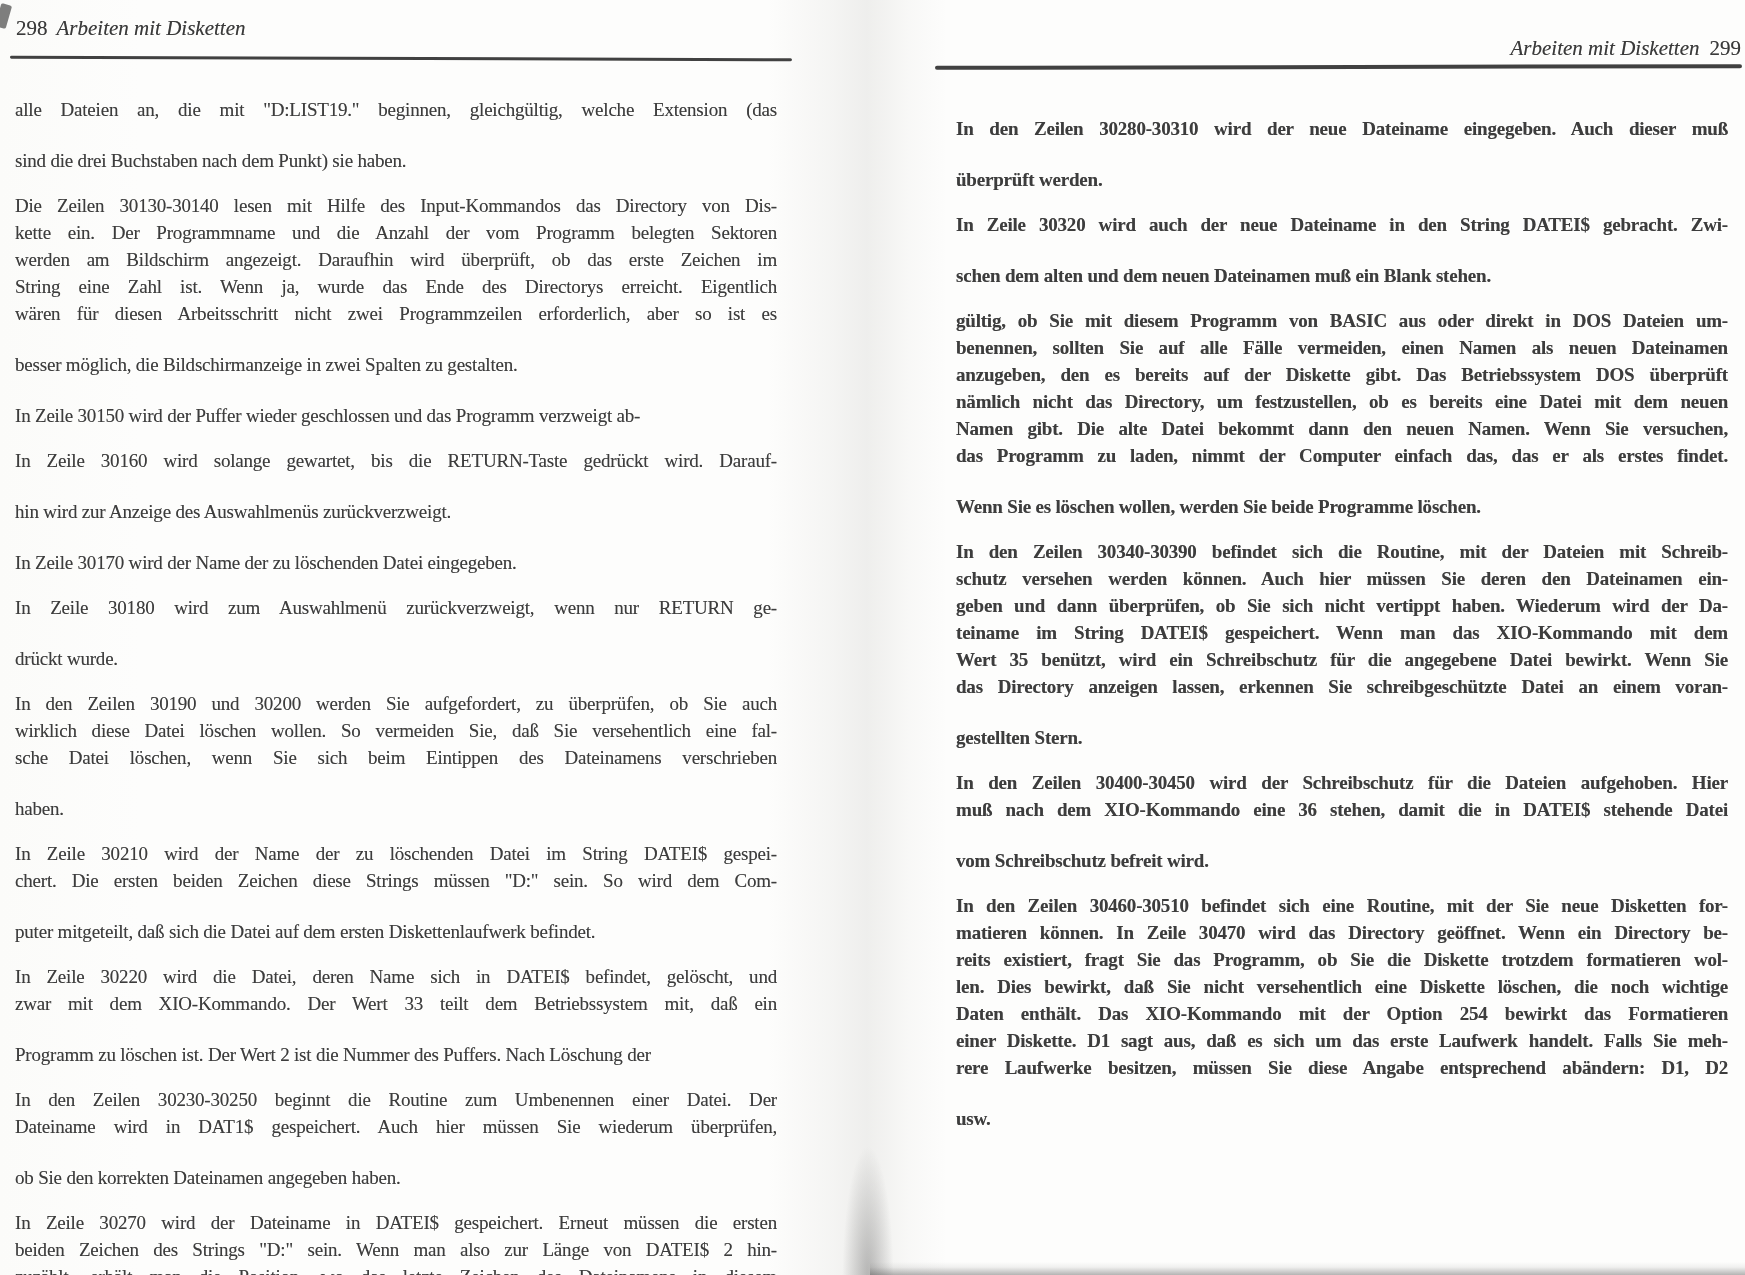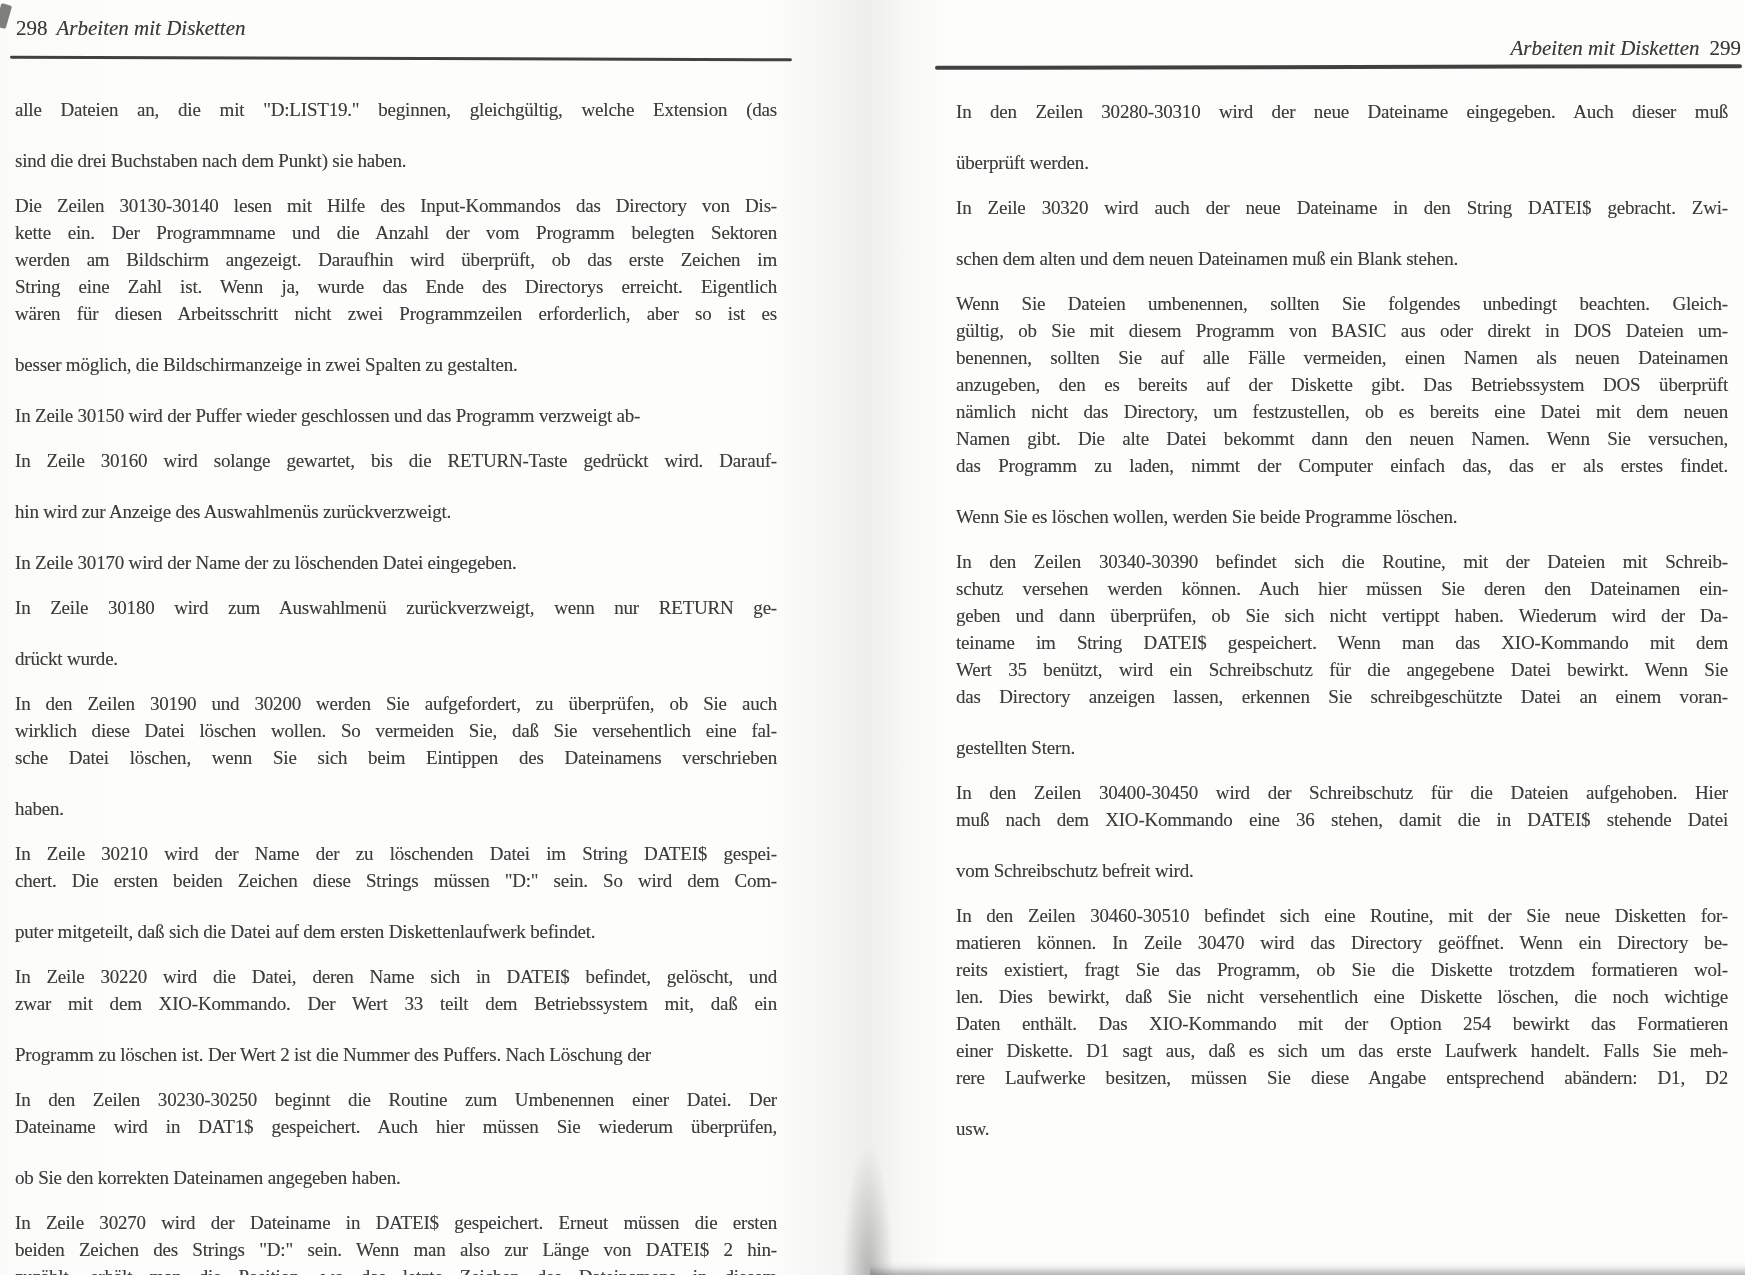--- a/index.html
+++ b/index.html
@@ -45,21 +45,21 @@
   
   .page-body {
     position: absolute;
     font-size: 19px;
     line-height: 27px;
     letter-spacing: -0.2px;
     color: #3d3d3d;
     text-shadow: 0 0 0.6px rgba(80,80,80,0.5);
   }
   .body-left  { left: 15px;  top: 96px;  width: 762px; }
-  .body-right { left: 956px; top: 98px;  width: 772px; }
+  .body-right { left: 956px; top: 115px;  width: 772px; font-weight: bold; }
 
   .para + .para { margin-top: 18px; }
   .pline {
     text-align: justify;
     text-align-last: justify;
   }
   .pline:last-child {
     text-align-last: left;
     margin-top: 24px;
   }
@@ -179,21 +179,20 @@
   <div class="page-body body-right">
       <div class="para">
         <div class="pline">In den Zeilen 30280-30310 wird der neue Dateiname eingegeben. Auch dieser muß</div>
         <div class="pline">überprüft werden.</div>
       </div>
       <div class="para">
         <div class="pline">In Zeile 30320 wird auch der neue Dateiname in den String DATEI$ gebracht. Zwi-</div>
         <div class="pline">schen dem alten und dem neuen Dateinamen muß ein Blank stehen.</div>
       </div>
       <div class="para">
-        <div class="pline">Wenn Sie Dateien umbenennen, sollten Sie folgendes unbedingt beachten. Gleich-</div>
         <div class="pline">gültig, ob Sie mit diesem Programm von BASIC aus oder direkt in DOS Dateien um-</div>
         <div class="pline">benennen, sollten Sie auf alle Fälle vermeiden, einen Namen als neuen Dateinamen</div>
         <div class="pline">anzugeben, den es bereits auf der Diskette gibt. Das Betriebssystem DOS überprüft</div>
         <div class="pline">nämlich nicht das Directory, um festzustellen, ob es bereits eine Datei mit dem neuen</div>
         <div class="pline">Namen gibt. Die alte Datei bekommt dann den neuen Namen. Wenn Sie versuchen,</div>
         <div class="pline">das Programm zu laden, nimmt der Computer einfach das, das er als erstes findet.</div>
         <div class="pline">Wenn Sie es löschen wollen, werden Sie beide Programme löschen.</div>
       </div>
       <div class="para">
         <div class="pline">In den Zeilen 30340-30390 befindet sich die Routine, mit der Dateien mit Schreib-</div>

